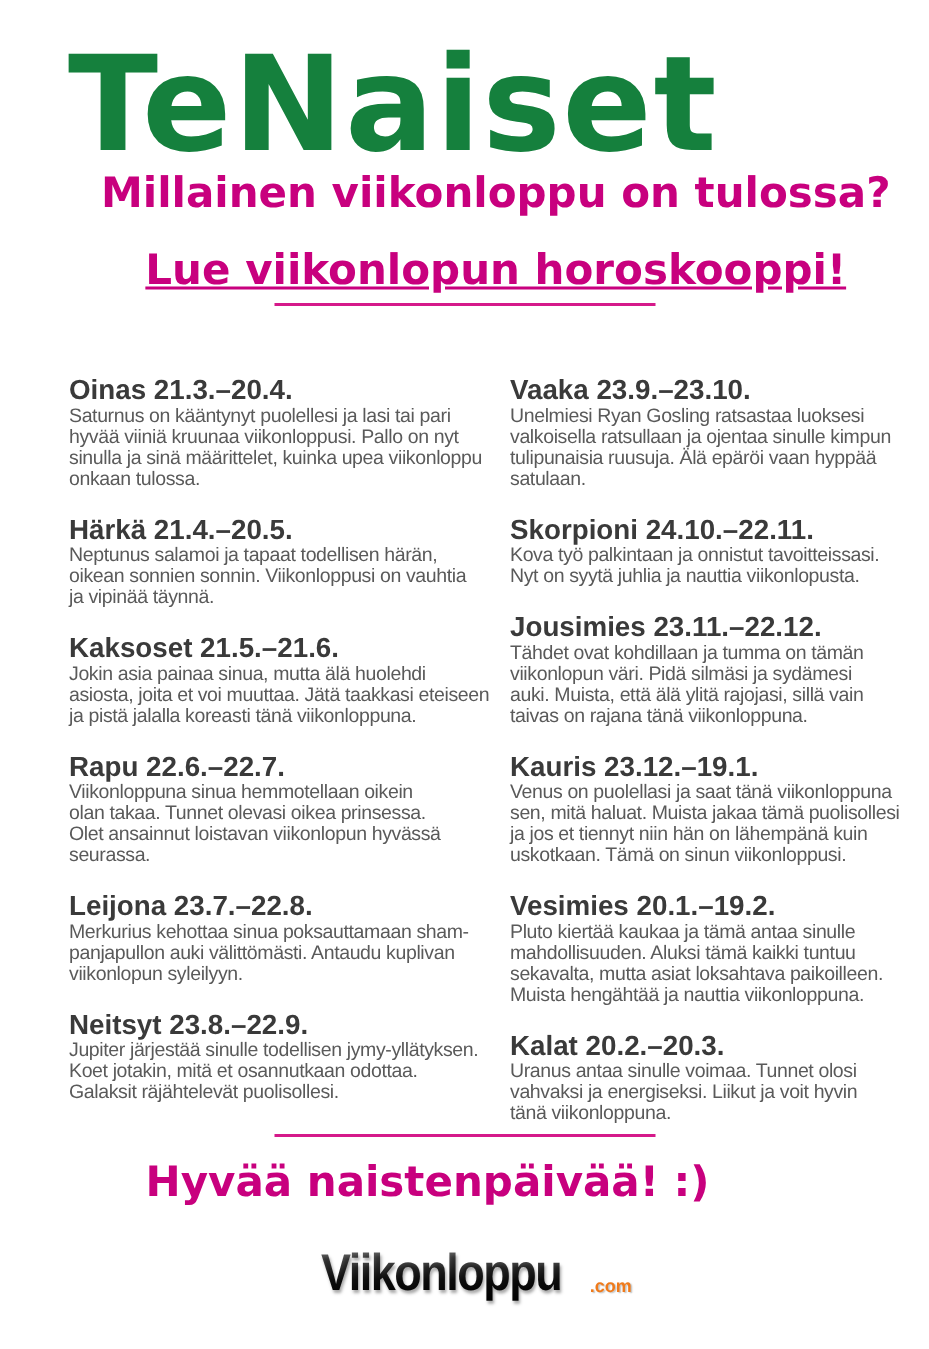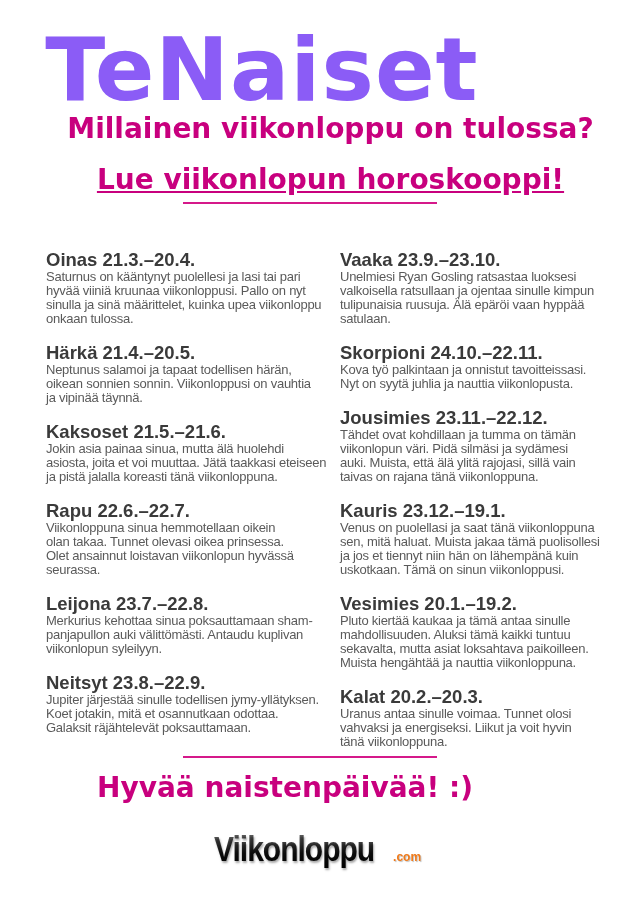--- a/index.html
+++ b/index.html
@@ -25,21 +25,21 @@
     position: absolute;
     left: 0;
     top: 22px;
     width: 524px;
     text-align: center;
     font-family: "DejaVu Sans", sans-serif;
     font-weight: bold;
     font-size: 88px;
     line-height: 96px;
     letter-spacing: 1px;
-    color: #8b5cf6;
+    color: #15803d;
     transform: scaleX(1.0);
   }
   .subtitle {
     position: absolute;
     left: 0;
     width: 619px;
     text-align: center;
     font-family: "DejaVu Sans", sans-serif;
     font-weight: bold;
     color: #c8007e;
@@ -199,21 +199,21 @@
         <span class="ln">panjapullon auki välittömästi. Antaudu kuplivan</span>
         <span class="ln">viikonlopun syleilyyn.</span>
       </div>
     </div>
 
     <div class="sign">
       <div class="sign-heading">Neitsyt 23.8.–22.9.</div>
       <div class="sign-body">
         <span class="ln">Jupiter järjestää sinulle todellisen jymy-yllätyksen.</span>
         <span class="ln">Koet jotakin, mitä et osannutkaan odottaa.</span>
-        <span class="ln">Galaksit räjähtelevät poksauttamaan.</span>
+        <span class="ln">Galaksit räjähtelevät puolisollesi.</span>
       </div>
     </div>
 
   </div>
 
   <div class="column right">
 
     <div class="sign">
       <div class="sign-heading">Vaaka 23.9.–23.10.</div>
       <div class="sign-body">

